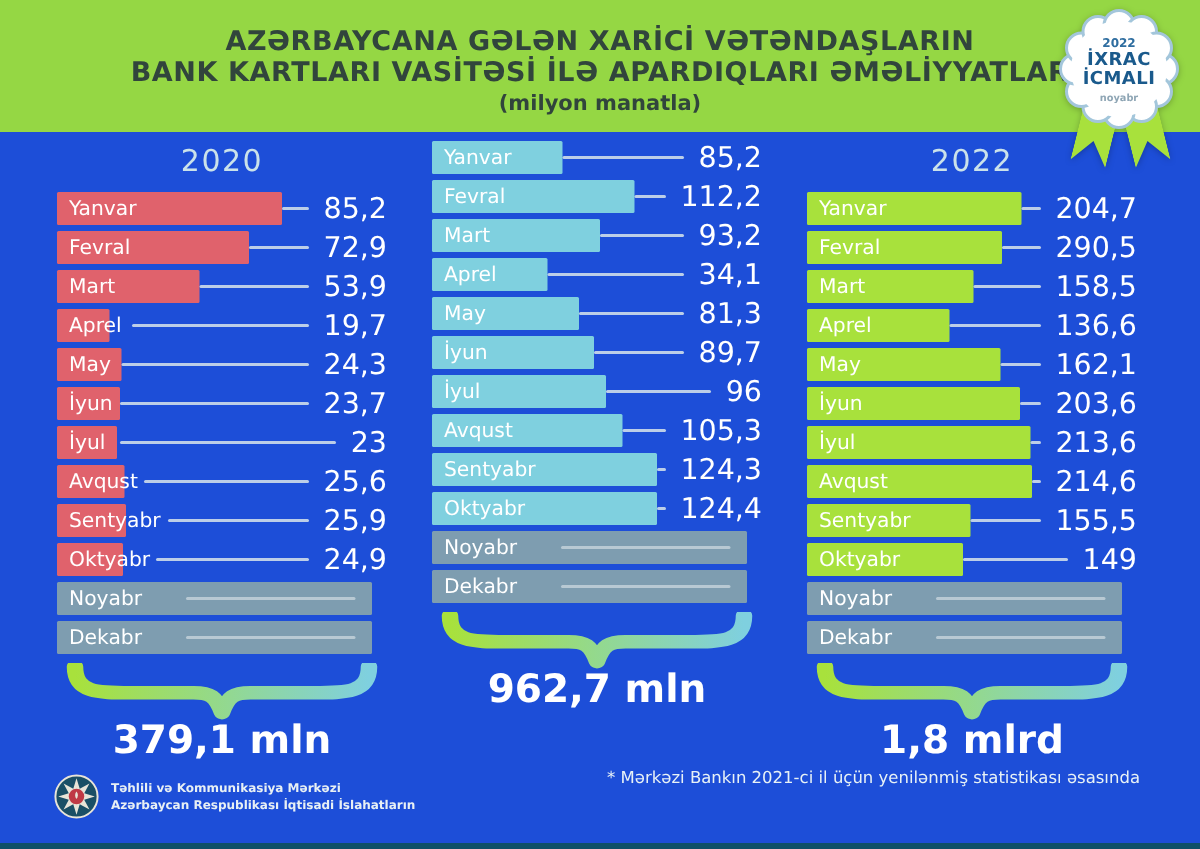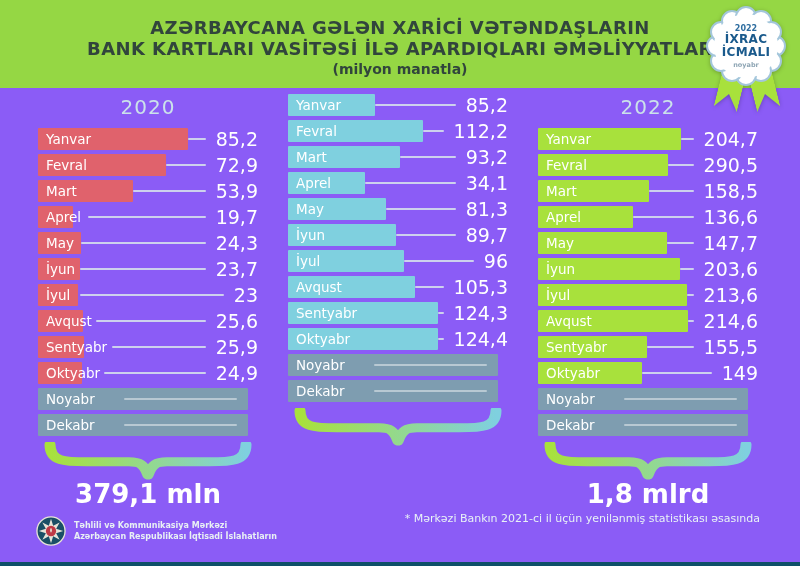--- a/index.html
+++ b/index.html
@@ -1,17 +1,17 @@
 <!DOCTYPE html>
 <html><head>
 <meta charset="utf-8">
 <style>
   html,body{margin:0;padding:0;}
   body{font-family:"DejaVu Sans","Liberation Sans",sans-serif;}
-  .page{position:relative;width:800px;height:566px;background:#8b5cf6;overflow:hidden;}
+  .page{position:relative;width:800px;height:566px;background:#1d4ed8;overflow:hidden;}
   .page::after{content:"";position:absolute;left:0;right:0;bottom:0;height:4px;background:#0E5068;}
 
   
   header{position:absolute;top:0;left:0;right:0;height:88px;background:#95D744;
          display:flex;flex-direction:column;align-items:center;justify-content:center;
          padding-top:6px;box-sizing:border-box;z-index:1;}
   .t1{color:#31453C;font-weight:bold;font-size:18px;letter-spacing:.4px;line-height:21px;white-space:nowrap;}
   .t2{color:#31453C;font-weight:bold;font-size:14px;margin-top:2px;}
 
   
@@ -300,20 +300,21 @@
         </div>
         <svg class="brace" viewBox="0 0 210 46" preserveAspectRatio="none">
           <defs>
             <linearGradient id="braceGrad1" x1="0" y1="0" x2="1" y2="0">
               <stop offset="0" stop-color="#A8E13C"></stop>
               <stop offset="1" stop-color="#7FD0DF"></stop>
             </linearGradient>
           </defs>
           <path d="M7 3 C7 24 22 24 44 24 L86 24 C97 24 101 27 105 40 C109 27 113 24 124 24 L166 24 C188 24 203 24 203 3" fill="none" stroke="url(#braceGrad1)" stroke-width="11" stroke-linecap="round" stroke-linejoin="round"></path>
         </svg>
+        <div class="total">962,7 mln</div>
       </div>
       <div class="col">
         <div class="col-head">2022</div>
         <div class="row">
           <div class="track">
             <div class="bar" style="background: rgb(168, 225, 60); width: 143px;"></div>
             <div class="lbl">Yanvar</div>
             <div class="cline" style="left: 143px; right: 4px;"></div>
           </div>
           <div class="val">204,7</div>
@@ -341,21 +342,21 @@
             <div class="cline" style="left: 95px; right: 4px;"></div>
           </div>
           <div class="val">136,6</div>
         </div>
         <div class="row">
           <div class="track">
             <div class="bar" style="background: rgb(168, 225, 60); width: 129px;"></div>
             <div class="lbl">May</div>
             <div class="cline" style="left: 129px; right: 4px;"></div>
           </div>
-          <div class="val">147,7</div>
+          <div class="val">162,1</div>
         </div>
         <div class="row">
           <div class="track">
             <div class="bar" style="background: rgb(168, 225, 60); width: 142px;"></div>
             <div class="lbl">İyun</div>
             <div class="cline" style="left: 142px; right: 4px;"></div>
           </div>
           <div class="val">203,6</div>
         </div>
         <div class="row">

